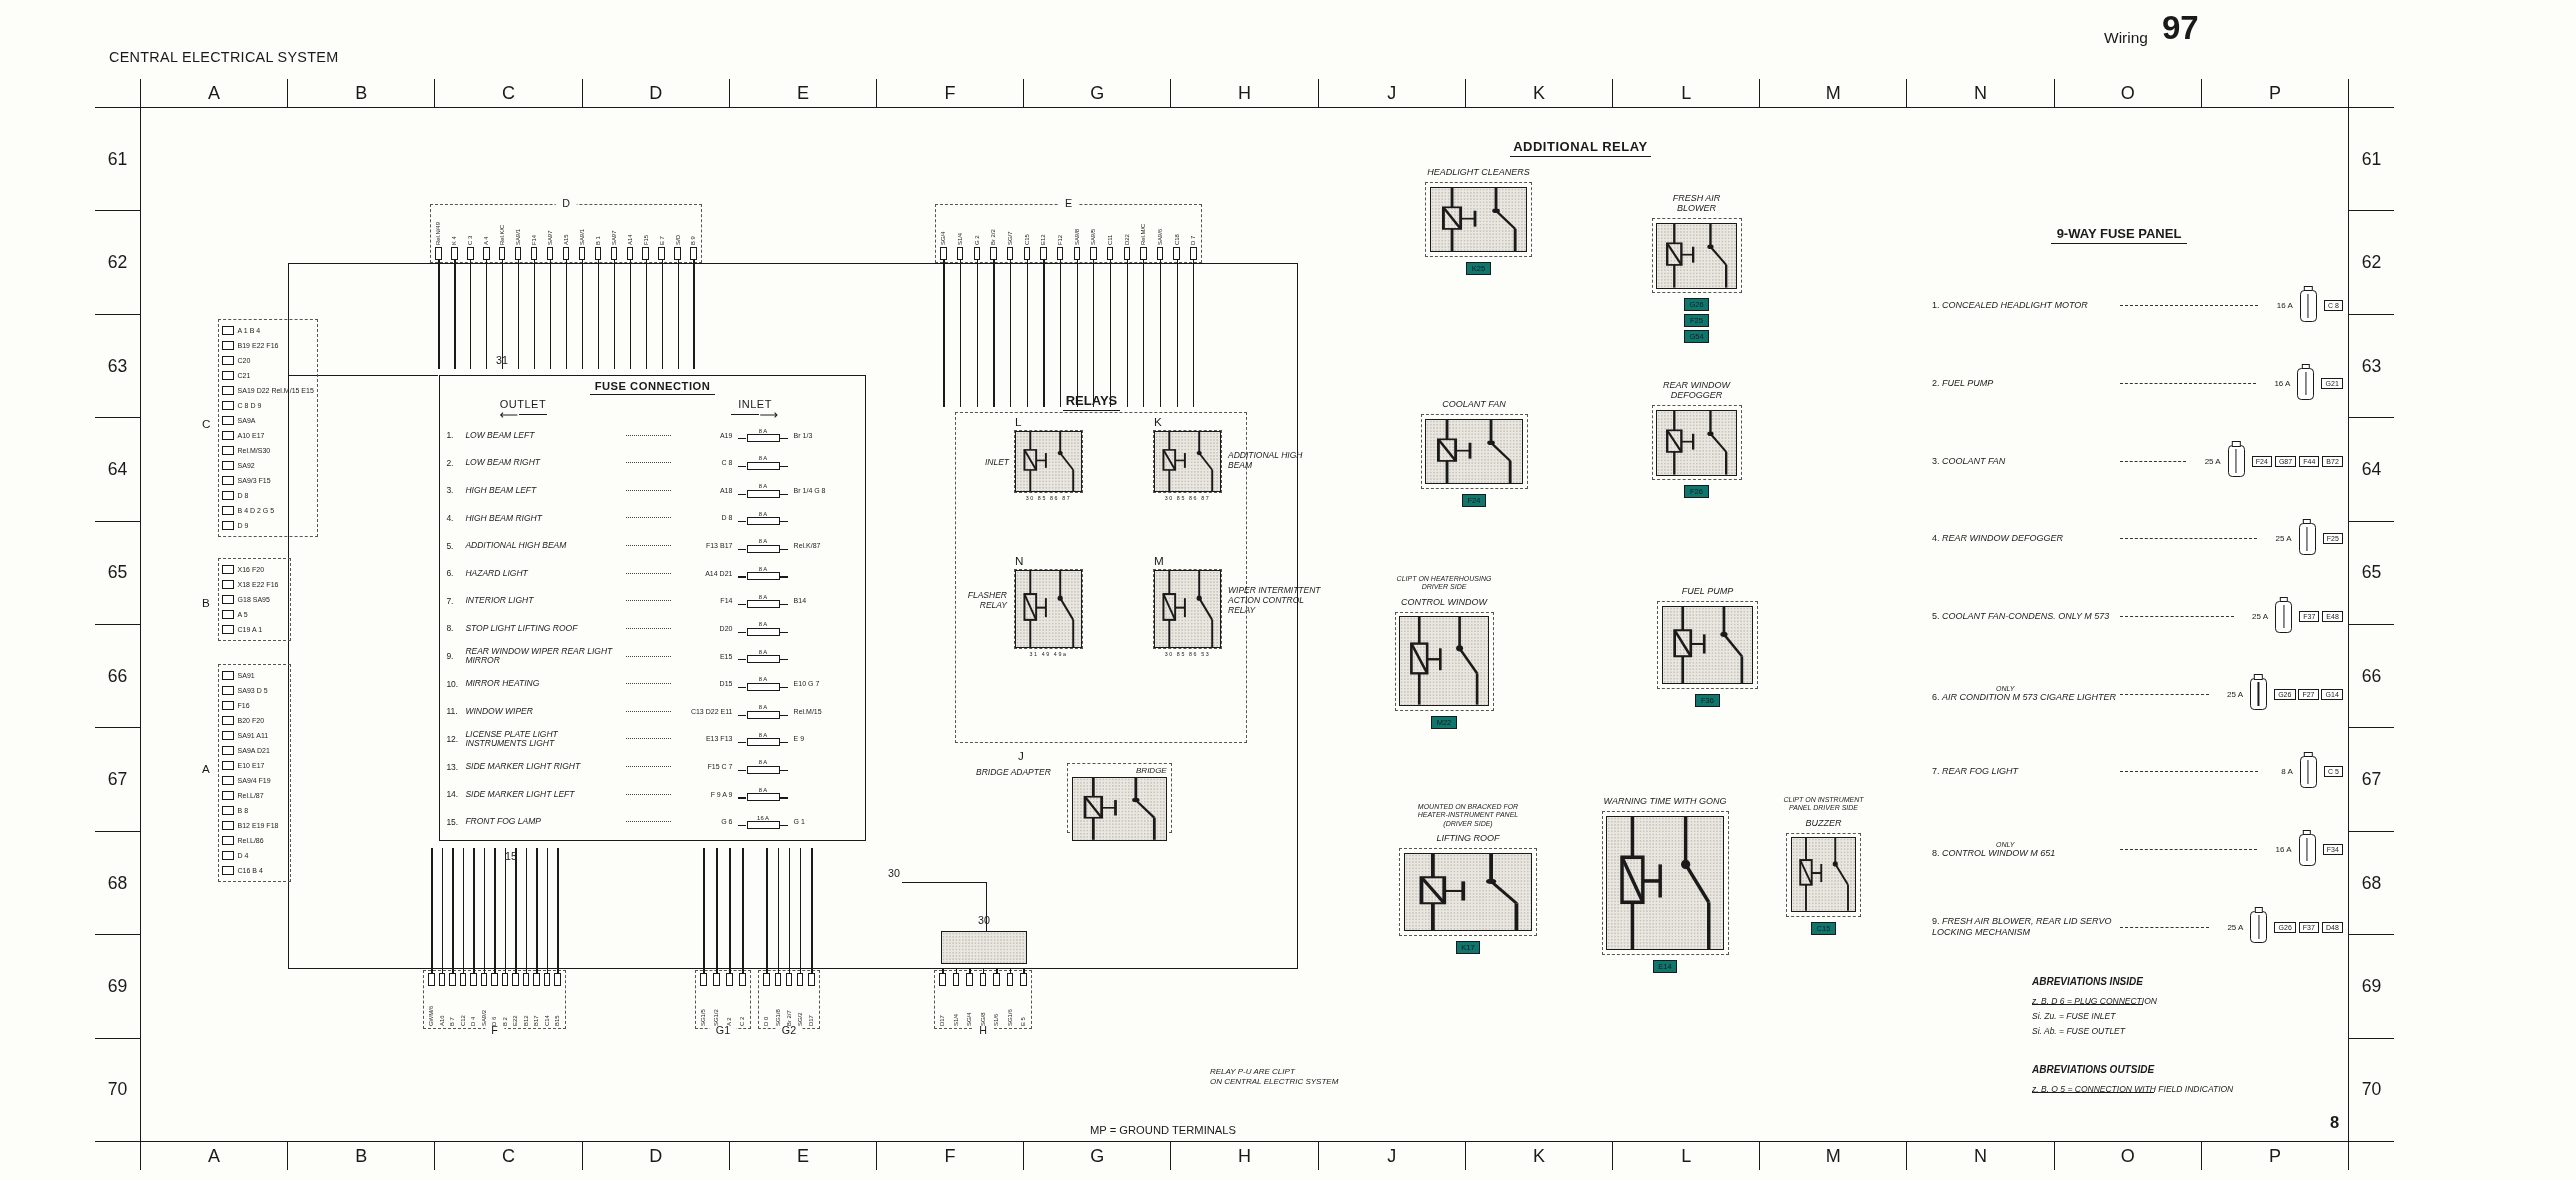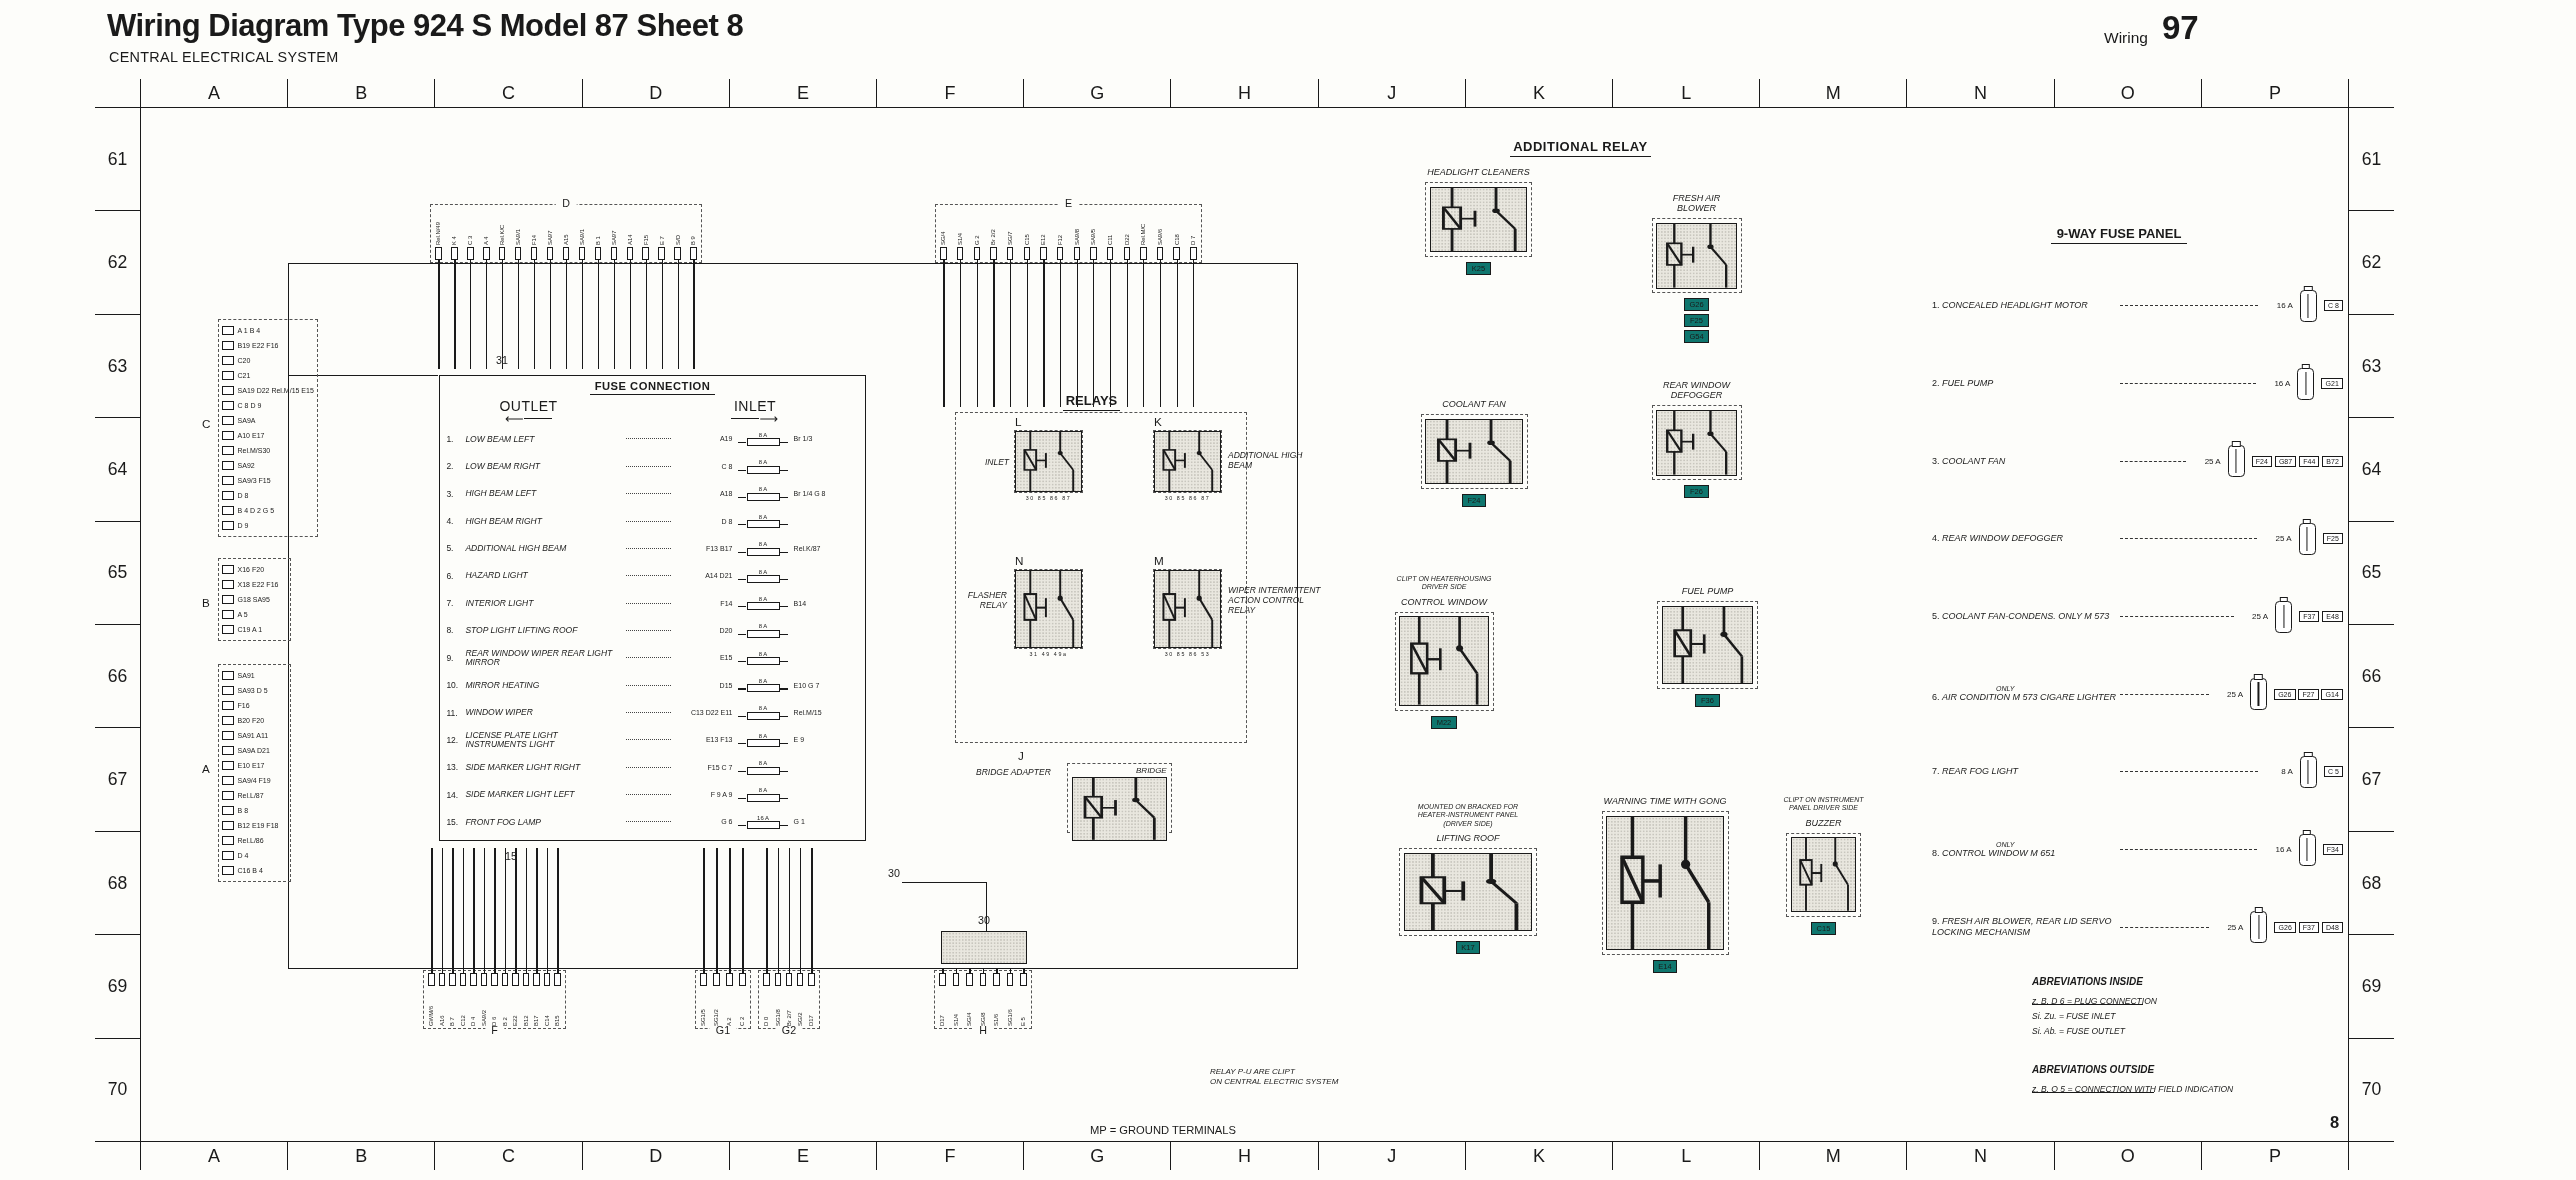--- a/index.html
+++ b/index.html
@@ -50,21 +50,21 @@
   .strip-e .pin-wrap::after{height:147px;}
   .strip-bottom .pin-wrap::after{content:"";position:absolute;bottom:100%;top:auto;left:50%;width:1.1px;height:125px;background:#1a1a1a;}
   .strip-h .pin-wrap::after{height:5.3px;}
 
   
   .fusebox{position:absolute;left:439px;top:375px;width:427px;height:466px;border:1.6px solid #1a1a1a;box-sizing:border-box;
            display:flex;flex-direction:column;padding:4.3px 6.4px;background:#fdfdfa;}
   .fc-title{text-align:center;font-size:11.2px;font-weight:bold;letter-spacing:0.5px;}
   .fc-title span{border-bottom:1.3px solid #1a1a1a;padding:0 4.3px 1.6px;}
   .fc-dirs{display:flex;justify-content:space-between;padding:5.3px 80px 2.1px 53px;}
-  .dir{display:flex;flex-direction:column;align-items:center;font-size:14px;letter-spacing:0.5px;}
+  .dir{display:flex;flex-direction:column;align-items:center;font-size:11px;letter-spacing:0.5px;}
   .arr{display:flex;align-items:center;height:9.6px;font-size:13px;}
   .arr-l::before{content:"⟵";}
   .arr-l::after{content:"";width:28px;border-top:1.1px solid #1a1a1a;}
   .arr-r::before{content:"";width:28px;border-top:1.1px solid #1a1a1a;}
   .arr-r::after{content:"⟶";}
   .fc-rows{flex:1;display:flex;flex-direction:column;}
   .fc-row{flex:1;display:flex;align-items:center;}
   .fc-num{width:19px;font-size:8.5px;flex:none;}
   .fc-label{width:156px;font-size:8.5px;font-style:italic;line-height:1.05;flex:none;}
   .fc-lead{flex:1;border-top:1.1px dotted #444;margin:0 4.3px;min-width:14px;}
@@ -133,21 +133,20 @@
   .sheet-num{position:absolute;left:2330px;top:1113px;font-size:16.5px;font-weight:bold;}
 
   .hatch-block{position:absolute;border:1.3px solid #1a1a1a;box-sizing:border-box;
                background-color:#e9e7df;background-image:radial-gradient(#8f8d84 0.5px, transparent 0.6px);background-size:3.2px 3.2px;}
 </style>
 </head>
 <body>
 
 <div class="sheet">
 
-  <div class="title">Wiring Diagram Type 924 S Model 87 Sheet 8</div>
   <div class="subtitle">CENTRAL ELECTRICAL SYSTEM</div>
   <div class="hdr-right-label">Wiring</div>
   <div class="hdr-right-num">97</div>
 
   <div class="grid-band grid-top">
 
   <div class="gcell">A</div>
       <div class="gcell">B</div>
       <div class="gcell">C</div>
       <div class="gcell">D</div>

